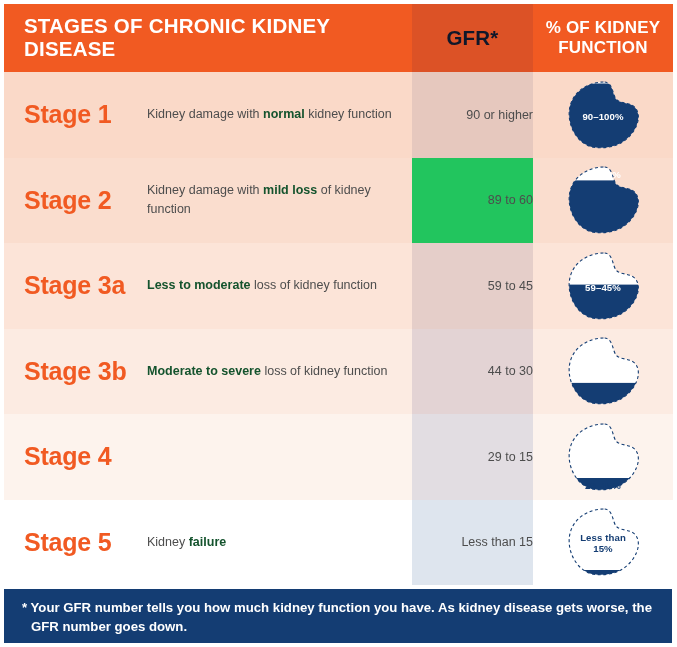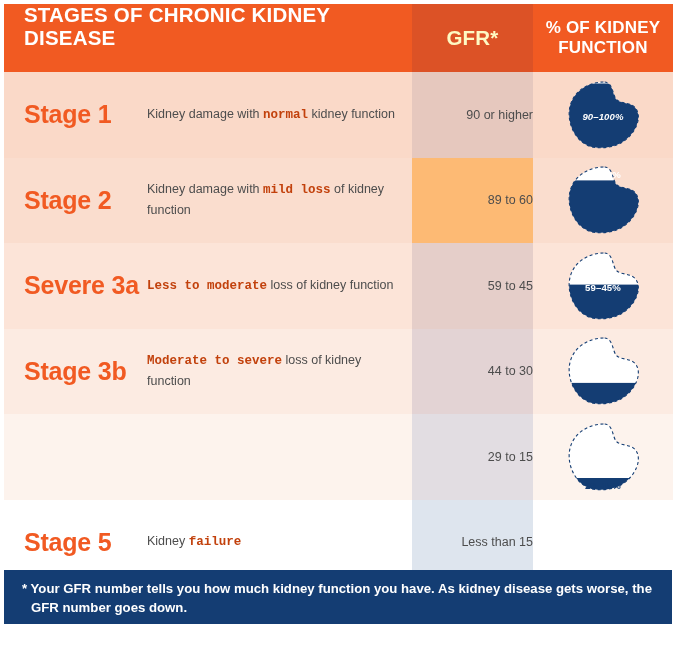--- a/index.html
+++ b/index.html
@@ -28,39 +28,40 @@
     top: 4px;
     width: 669px;
     height: 68px;
     display: flex;
     align-items: stretch;
   }
   .hdr-stages {
     width: 408px;
     background: #F15A22;
     display: flex;
+    align-items: center;
     padding-left: 20px;
     box-sizing: border-box;
   }
   .hdr-stages-text {
     color: #ffffff;
     font-size: 20.5px;
     font-weight: bold;
     letter-spacing: 0.2px;
     line-height: 1.1;
   }
   .hdr-gfr {
     width: 121px;
     background: #DC5226;
     display: flex;
     align-items: center;
     justify-content: center;
   }
   .hdr-gfr-text {
-    color: #fef9c3;
+    color: #0f172a;
     font-size: 20.5px;
     font-weight: bold;
     letter-spacing: 0.2px;
   }
   .hdr-pct {
     flex: 1;
     background: #F15A22;
     display: flex;
     align-items: center;
     justify-content: center;
@@ -105,23 +106,22 @@
     flex: none;
     letter-spacing: -0.2px;
   }
   .stage-desc {
     color: #4d4d4d;
     font-size: 12.5px;
     line-height: 1.55;
     padding-right: 10px;
   }
   .stage-desc b {
-    color: #c2410c;
-    font-weight: bold;
-    font-family: Liberation Mono, monospace;
+    color: #14532d;
+    font-weight: bold;
   }
   .cell-gfr {
     width: 121px;
     display: flex;
     align-items: center;
     justify-content: flex-end;
     box-sizing: border-box;
   }
   .gfr-text {
     color: #4d4d4d;
@@ -140,21 +140,21 @@
   .kidney-label {
     font-size: 9.6px;
     font-weight: bold;
     letter-spacing: 0.1px;
   }
 
   
   .footnote {
     position: absolute;
     left: 4px;
-    top: 570px;
+    top: 589px;
     width: 668px;
     height: 54px;
     background: #143D73;
     box-sizing: border-box;
     padding: 9px 18px 12px 18px;
   }
   .footnote-text {
     color: #ffffff;
     font-size: 13.2px;
     font-weight: bold;
@@ -200,31 +200,31 @@
     <defs>
       <clipPath id="kclip0">
         <path d="M 39.5 2 C 24 2 8 12 5.5 29 C 3 46 14 66 32 67.5 C 50 69 62 62 69 52 C 75.5 42.5 76 33 71 27.5 C 66 22 58 24 53 20 C 48 16 50 2 39.5 2 Z"></path>
       </clipPath>
     </defs>
     <path d="M 39.5 2 C 24 2 8 12 5.5 29 C 3 46 14 66 32 67.5 C 50 69 62 62 69 52 C 75.5 42.5 76 33 71 27.5 C 66 22 58 24 53 20 C 48 16 50 2 39.5 2 Z" fill="#FFFFFF"></path>
     <rect x="0" y="3.50" width="78" height="66.50" fill="#143D73" clip-path="url(#kclip0)"></rect>
     <path d="M 39.5 2 C 24 2 8 12 5.5 29 C 3 46 14 66 32 67.5 C 50 69 62 62 69 52 C 75.5 42.5 76 33 71 27.5 C 66 22 58 24 53 20 C 48 16 50 2 39.5 2 Z" fill="none" stroke="#143D73" stroke-width="1.1" stroke-dasharray="3,2.6"></path>
   </svg>
         <div style="position:absolute;left:0;top:0;width:78px;height:70px;display:flex;align-items:center;justify-content:center;">
-          <span class="kidney-label" style="color:#FFFFFF;text-align:center;line-height:1.2;margin-top:4px;font-style:italic;"><span>90–100%</span></span>
+          <span class="kidney-label" style="color:#FFFFFF;text-align:center;line-height:1.2;margin-top:4px;"><span>90–100%</span></span>
         </div>
       </div>
     </div>
   </div>
       <div class="row" style="background: rgb(250, 221, 206);">
     <div class="cell-stage">
       <span class="stage-label">Stage 2</span>
       <span class="stage-desc">Kidney damage with <b>mild loss</b> of kidney function</span>
     </div>
-    <div class="cell-gfr" style="background:#fdba74">
+    <div class="cell-gfr" style="background:#22c55e">
       <span class="gfr-text">89 to 60</span>
     </div>
     <div class="cell-pct">
       <div style="position:relative;width:78px;height:70px;">
 
   <svg class="kidney" width="78" height="70" viewBox="0 0 78 70">
     <defs>
       <clipPath id="kclip1">
         <path d="M 39.5 2 C 24 2 8 12 5.5 29 C 3 46 14 66 32 67.5 C 50 69 62 62 69 52 C 75.5 42.5 76 33 71 27.5 C 66 22 58 24 53 20 C 48 16 50 2 39.5 2 Z"></path>
       </clipPath>
@@ -234,21 +234,21 @@
     <path d="M 39.5 2 C 24 2 8 12 5.5 29 C 3 46 14 66 32 67.5 C 50 69 62 62 69 52 C 75.5 42.5 76 33 71 27.5 C 66 22 58 24 53 20 C 48 16 50 2 39.5 2 Z" fill="none" stroke="#143D73" stroke-width="1.1" stroke-dasharray="3,2.6"></path>
   </svg>
         <div style="position:absolute;left:0;top:0;width:78px;height:70px;display:flex;align-items:flex-start;justify-content:center;">
           <span class="kidney-label" style="color:#FFFFFF;text-align:center;line-height:1.2;margin-top:4px;"><span>89–60%</span></span>
         </div>
       </div>
     </div>
   </div>
       <div class="row" style="background: rgb(252, 228, 216);">
     <div class="cell-stage">
-      <span class="stage-label">Severe 3a</span>
+      <span class="stage-label">Stage 3a</span>
       <span class="stage-desc"><b>Less to moderate</b> loss of kidney function</span>
     </div>
     <div class="cell-gfr" style="background:#E5CEC9">
       <span class="gfr-text">59 to 45</span>
     </div>
     <div class="cell-pct">
       <div style="position:relative;width:78px;height:70px;">
 
   <svg class="kidney" width="78" height="70" viewBox="0 0 78 70">
     <defs>
@@ -288,20 +288,21 @@
     <path d="M 39.5 2 C 24 2 8 12 5.5 29 C 3 46 14 66 32 67.5 C 50 69 62 62 69 52 C 75.5 42.5 76 33 71 27.5 C 66 22 58 24 53 20 C 48 16 50 2 39.5 2 Z" fill="none" stroke="#143D73" stroke-width="1.1" stroke-dasharray="3,2.6"></path>
   </svg>
         <div style="position:absolute;left:0;top:0;width:78px;height:70px;display:flex;align-items:center;justify-content:center;">
           <span class="kidney-label" style="color:#FFFFFF;text-align:center;line-height:1.2;margin-top:10px;"><span>44–30%</span></span>
         </div>
       </div>
     </div>
   </div>
       <div class="row" style="background: rgb(253, 243, 237);">
     <div class="cell-stage">
+      <span class="stage-label">Stage 4</span>
     </div>
     <div class="cell-gfr" style="background:#E2DDE2">
       <span class="gfr-text">29 to 15</span>
     </div>
     <div class="cell-pct">
       <div style="position:relative;width:78px;height:70px;">
 
   <svg class="kidney" width="78" height="70" viewBox="0 0 78 70">
     <defs>
       <clipPath id="kclip4">
@@ -319,20 +320,38 @@
     </div>
   </div>
       <div class="row" style="background: rgb(255, 255, 255);">
     <div class="cell-stage">
       <span class="stage-label">Stage 5</span>
       <span class="stage-desc">Kidney <b>failure</b></span>
     </div>
     <div class="cell-gfr" style="background:#DEE5EE">
       <span class="gfr-text">Less than 15</span>
     </div>
+    <div class="cell-pct">
+      <div style="position:relative;width:78px;height:70px;">
+
+  <svg class="kidney" width="78" height="70" viewBox="0 0 78 70">
+    <defs>
+      <clipPath id="kclip5">
+        <path d="M 39.5 2 C 24 2 8 12 5.5 29 C 3 46 14 66 32 67.5 C 50 69 62 62 69 52 C 75.5 42.5 76 33 71 27.5 C 66 22 58 24 53 20 C 48 16 50 2 39.5 2 Z"></path>
+      </clipPath>
+    </defs>
+    <path d="M 39.5 2 C 24 2 8 12 5.5 29 C 3 46 14 66 32 67.5 C 50 69 62 62 69 52 C 75.5 42.5 76 33 71 27.5 C 66 22 58 24 53 20 C 48 16 50 2 39.5 2 Z" fill="#FFFFFF"></path>
+    <rect x="0" y="63.00" width="78" height="7.00" fill="#143D73" clip-path="url(#kclip5)"></rect>
+    <path d="M 39.5 2 C 24 2 8 12 5.5 29 C 3 46 14 66 32 67.5 C 50 69 62 62 69 52 C 75.5 42.5 76 33 71 27.5 C 66 22 58 24 53 20 C 48 16 50 2 39.5 2 Z" fill="none" stroke="#143D73" stroke-width="1.1" stroke-dasharray="3,2.6"></path>
+  </svg>
+        <div style="position:absolute;left:0;top:0;width:78px;height:70px;display:flex;align-items:center;justify-content:center;">
+          <span class="kidney-label" style="color:#143D73;text-align:center;line-height:1.2;margin-top:2px;"><span>Less than</span><br><span>15%</span></span>
+        </div>
+      </div>
+    </div>
   </div>
     </div>
 
   <div class="footnote">
     <span class="footnote-text">* Your GFR number tells you how much kidney function you have. As kidney disease gets worse, the GFR number goes down.</span>
   </div>
 
 </div>
 
 </body></html>

